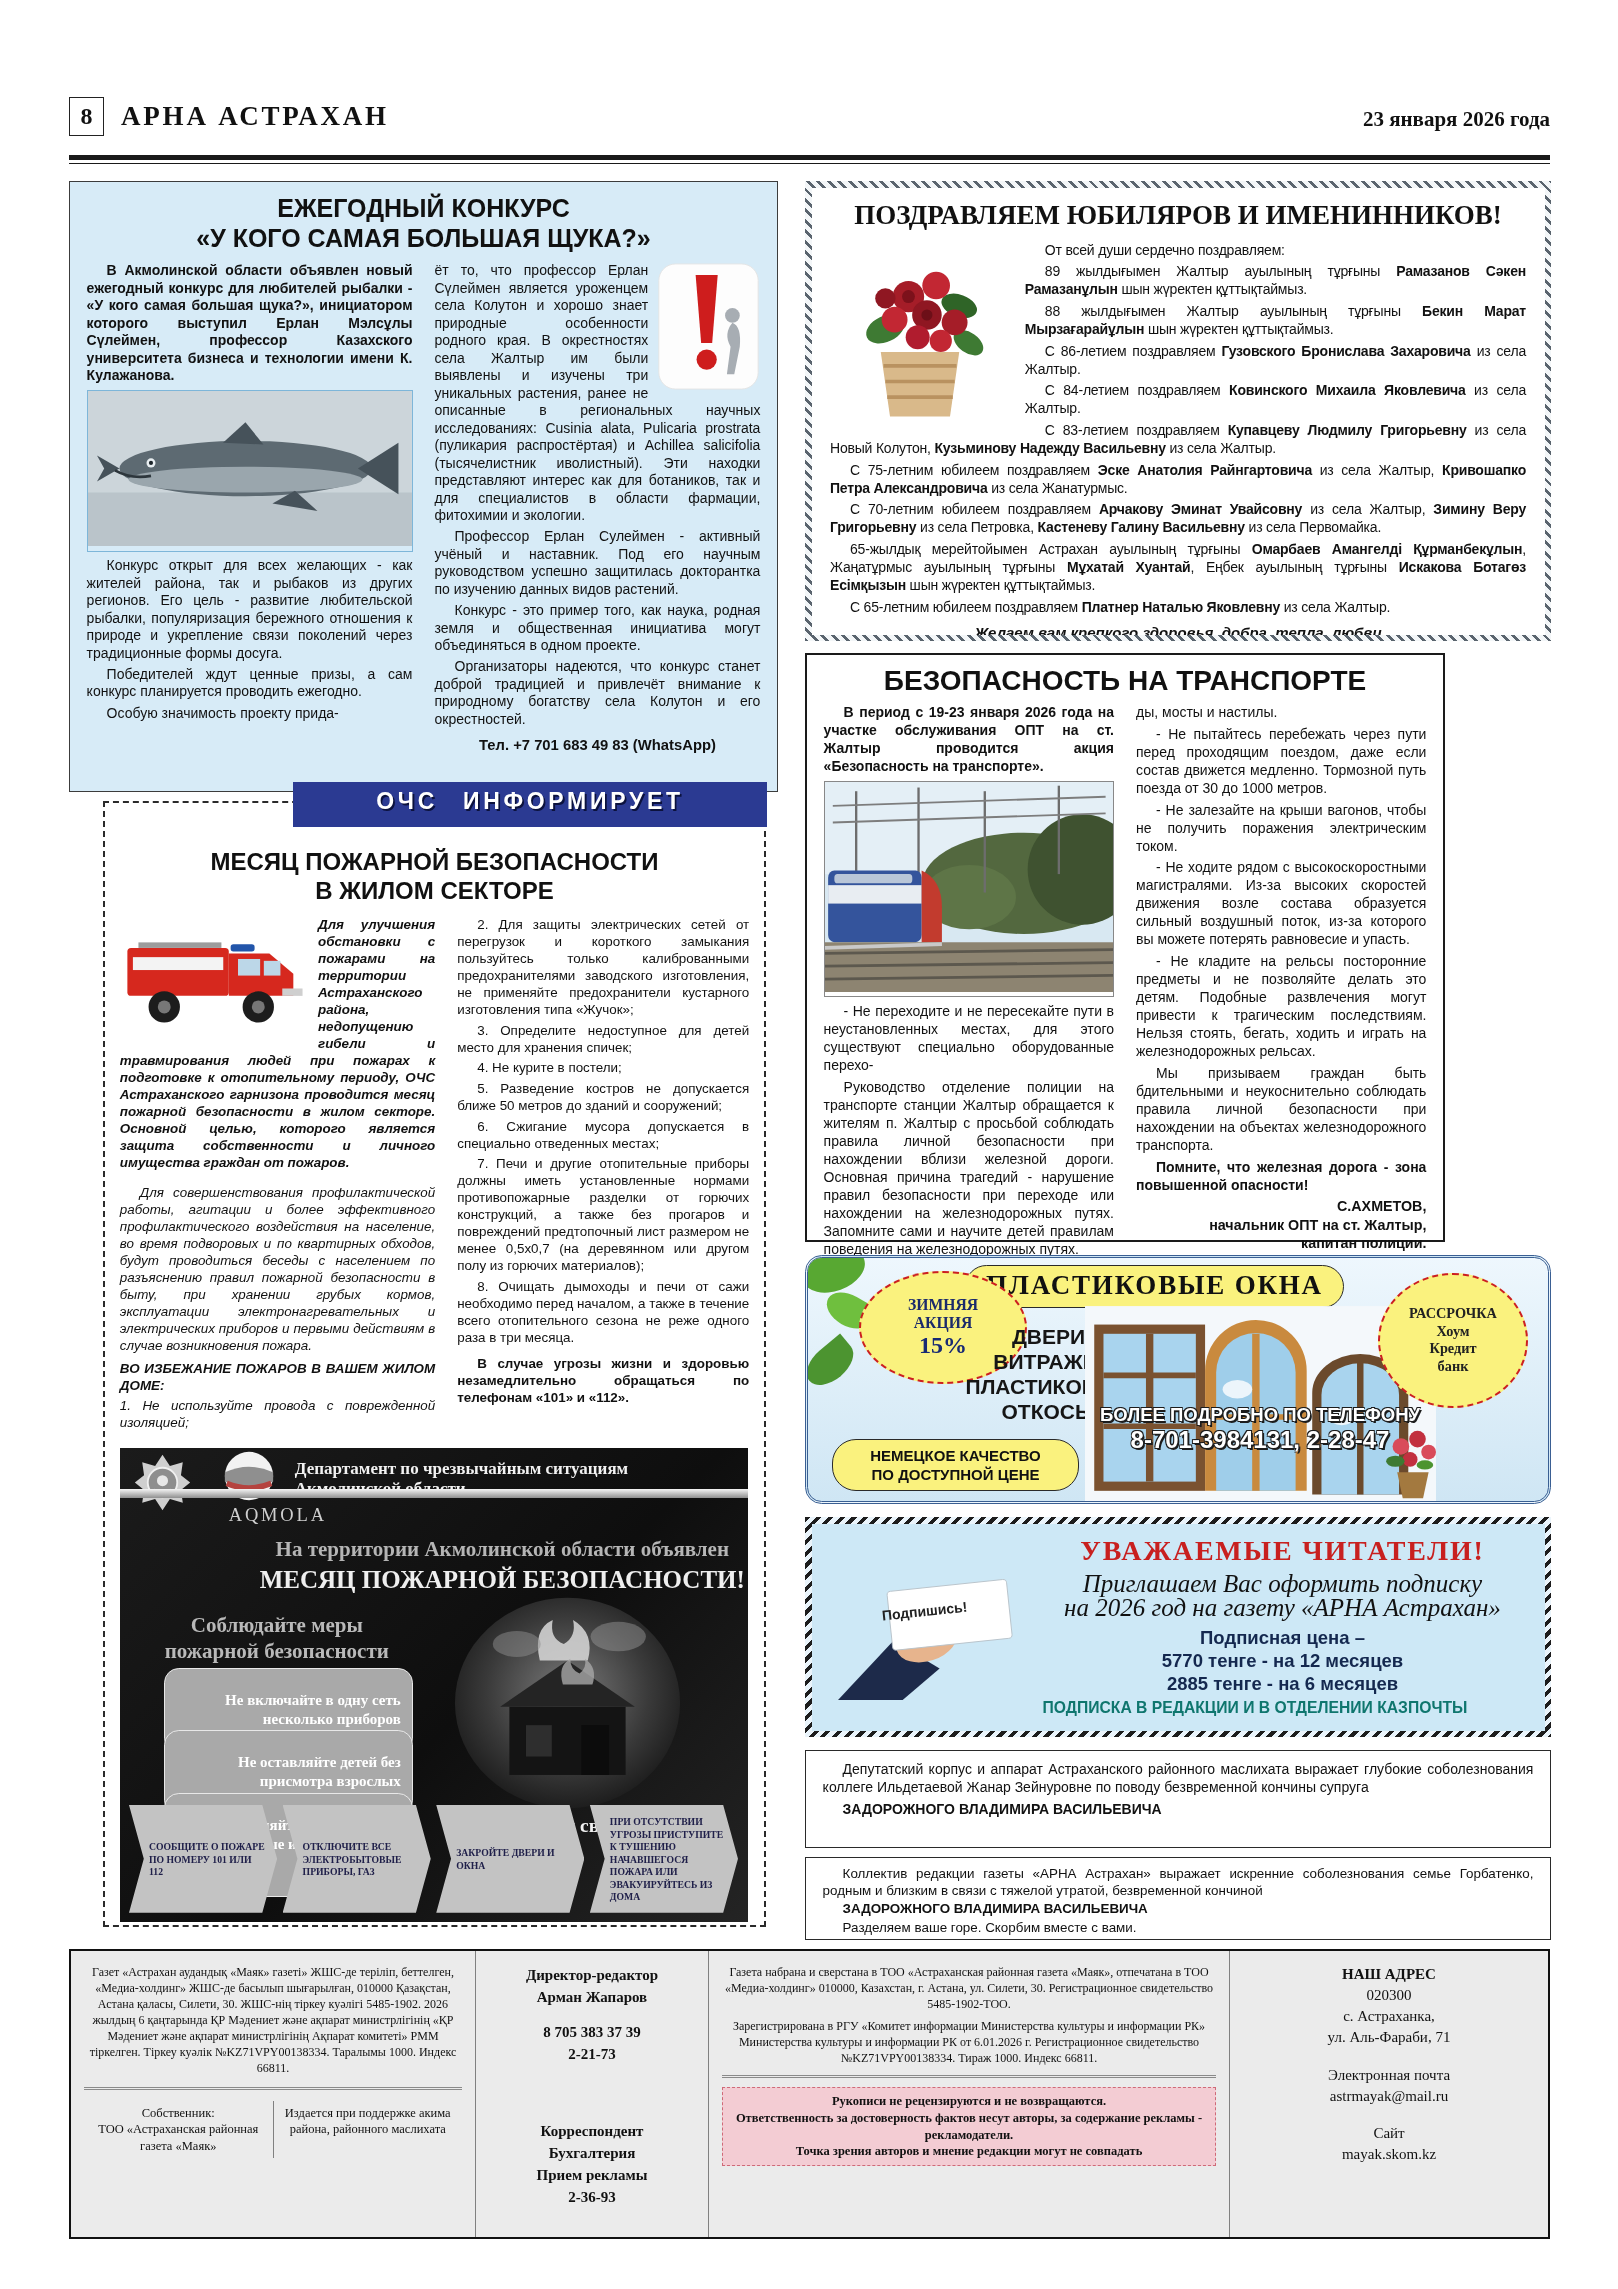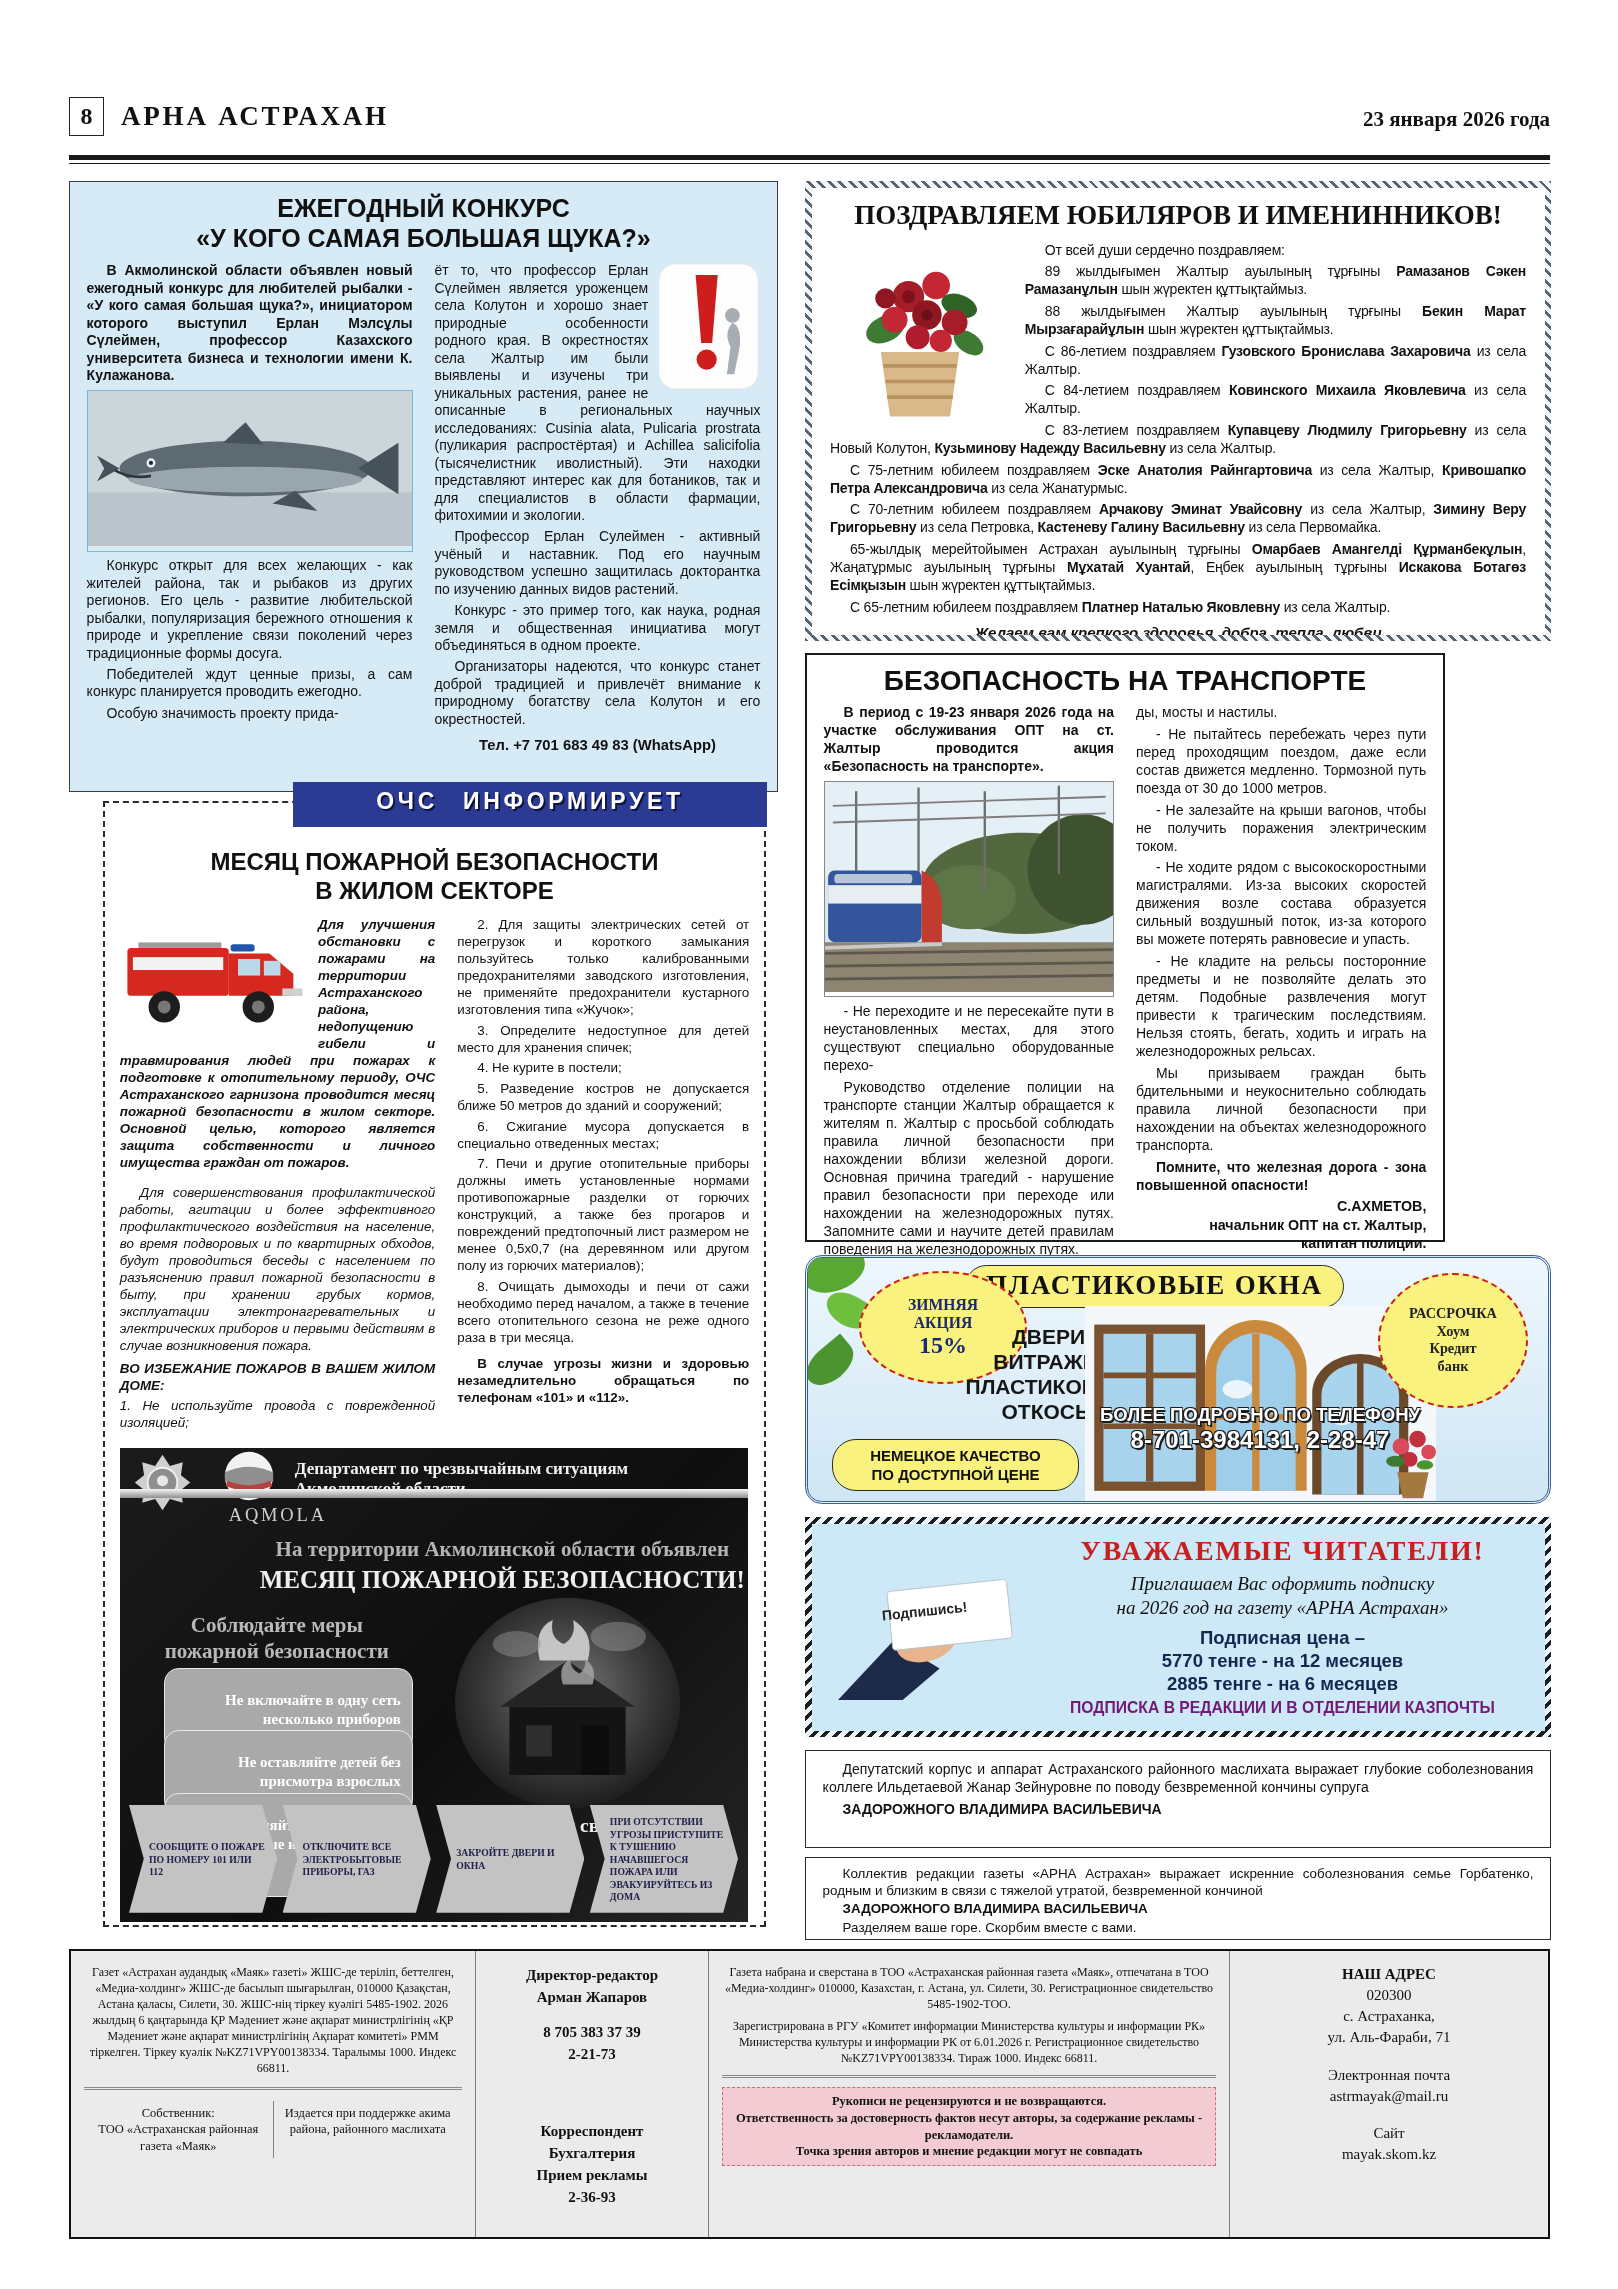--- a/index.html
+++ b/index.html
@@ -88,23 +88,23 @@
             text-shadow:1.8px 1.8px 0 #1c1c1c,-0.9px -0.9px 0 #1c1c1c,0.9px -0.9px 0 #1c1c1c,-0.9px 0.9px 0 #1c1c1c;}
   .ad-phone .p1{font-size:18.5px;} .ad-phone .p2{font-size:24px;}
   .leaf{position:absolute;background:#58a832;border-radius:50% 0 50% 50%;}
 
   
   .zig{background:repeating-linear-gradient(135deg,#1d1d1d 0 3.7px,#eaf4fb 3.7px 8.3px);padding:6.5px;}
   .zig-inner{background:#cde8f6;width:100%;height:100%;box-sizing:border-box;position:relative;overflow:hidden;}
   .sub-title{position:absolute;left:231px;top:11px;width:480px;text-align:center;color:#c8201f;
              font-family:"Liberation Serif",serif;font-weight:bold;font-size:28px;letter-spacing:1.8px;}
   .sub-invite{position:absolute;left:231px;top:48px;width:480px;text-align:center;font-family:"Liberation Serif",serif;
-              font-style:italic;font-size:19px;line-height:24px;}
+              font-style:italic;font-size:25px;line-height:24px;}
   .sub-price{position:absolute;left:231px;top:102px;width:480px;text-align:center;font-weight:bold;font-size:18.5px;line-height:23px;color:#14284f;}
-  .sub-where{position:absolute;left:231px;top:175px;width:480px;text-align:center;font-weight:bold;font-size:15.7px;color:#701a75;}
+  .sub-where{position:absolute;left:231px;top:175px;width:480px;font-weight:bold;font-size:15.7px;color:#0f766e;}
   .hand-img{position:absolute;left:26px;top:28px;width:194px;height:148px;}
   .card-label{position:absolute;left:57px;top:79px;width:111px;text-align:center;font-size:14px;font-weight:bold;
               transform:rotate(-6deg);color:#222;}
 
   
   .cond{border:1.8px solid #2a2a2a;background:#fff;padding:9.2px 16.6px;font-size:14px;line-height:18px;}
   .cond-name{font-weight:bold;text-indent:20px;}
 
   
   .footer{background:#ebebeb;border:2.8px solid #111;display:flex;font-family:"Liberation Serif",serif;}

